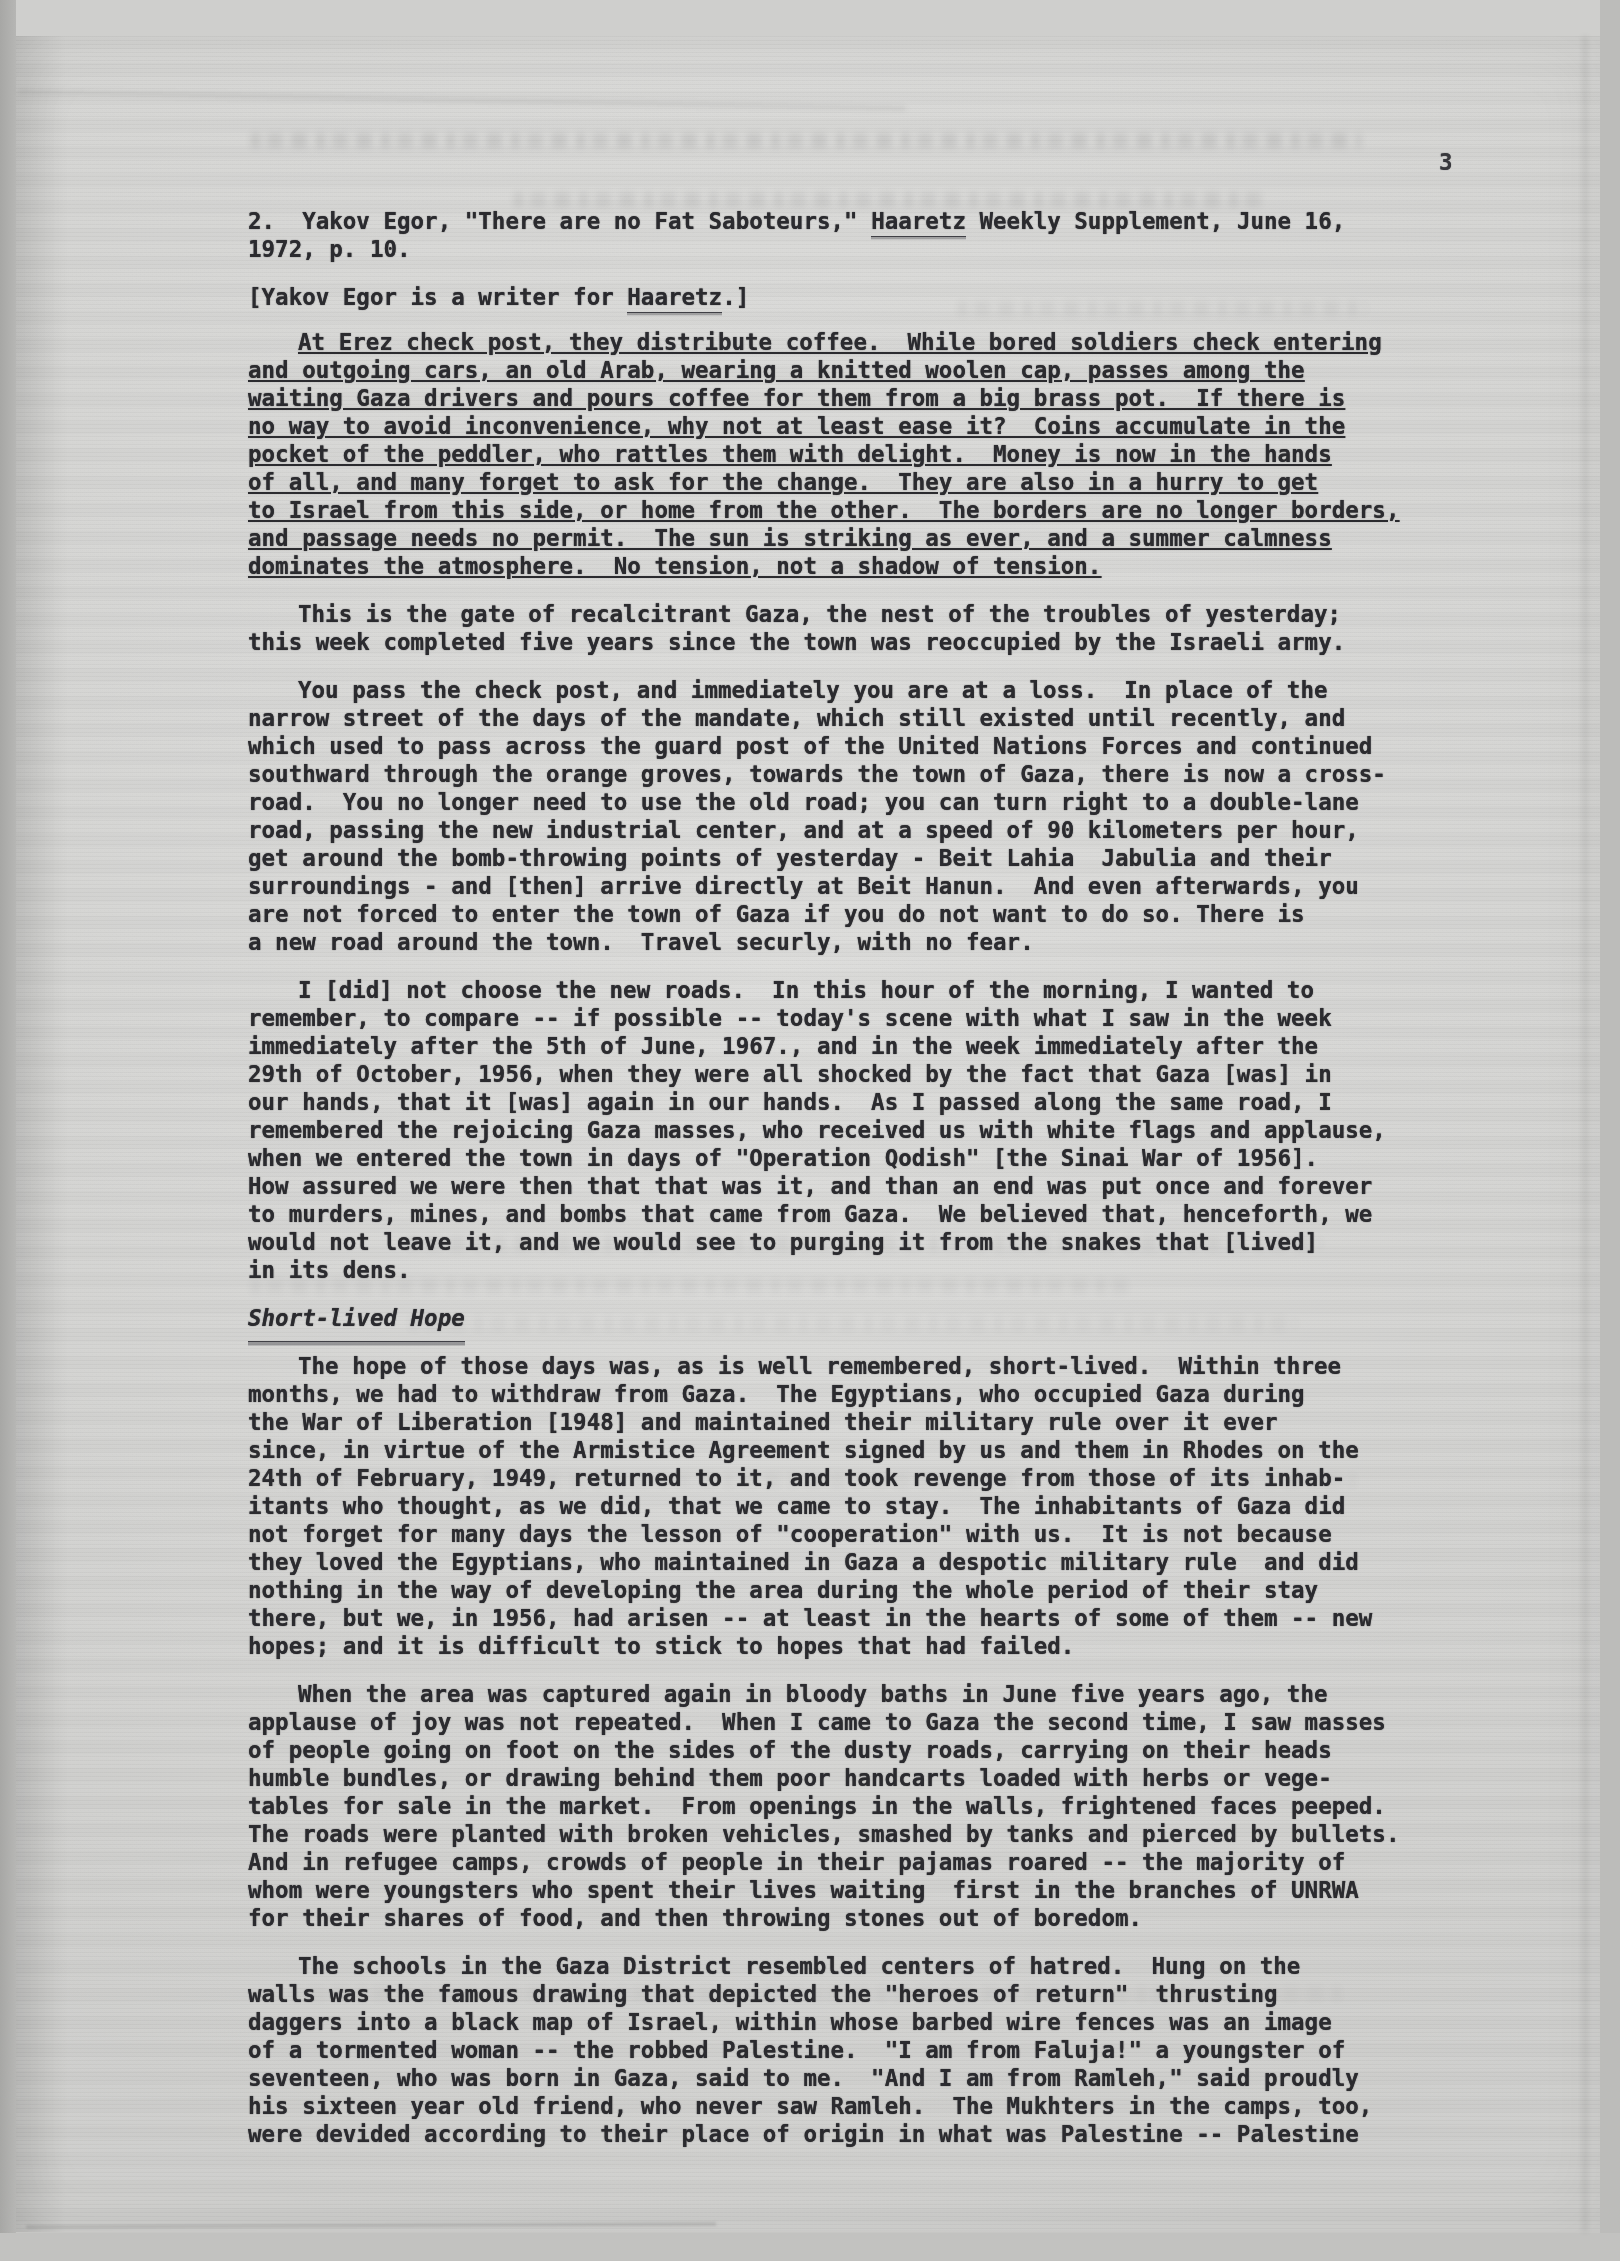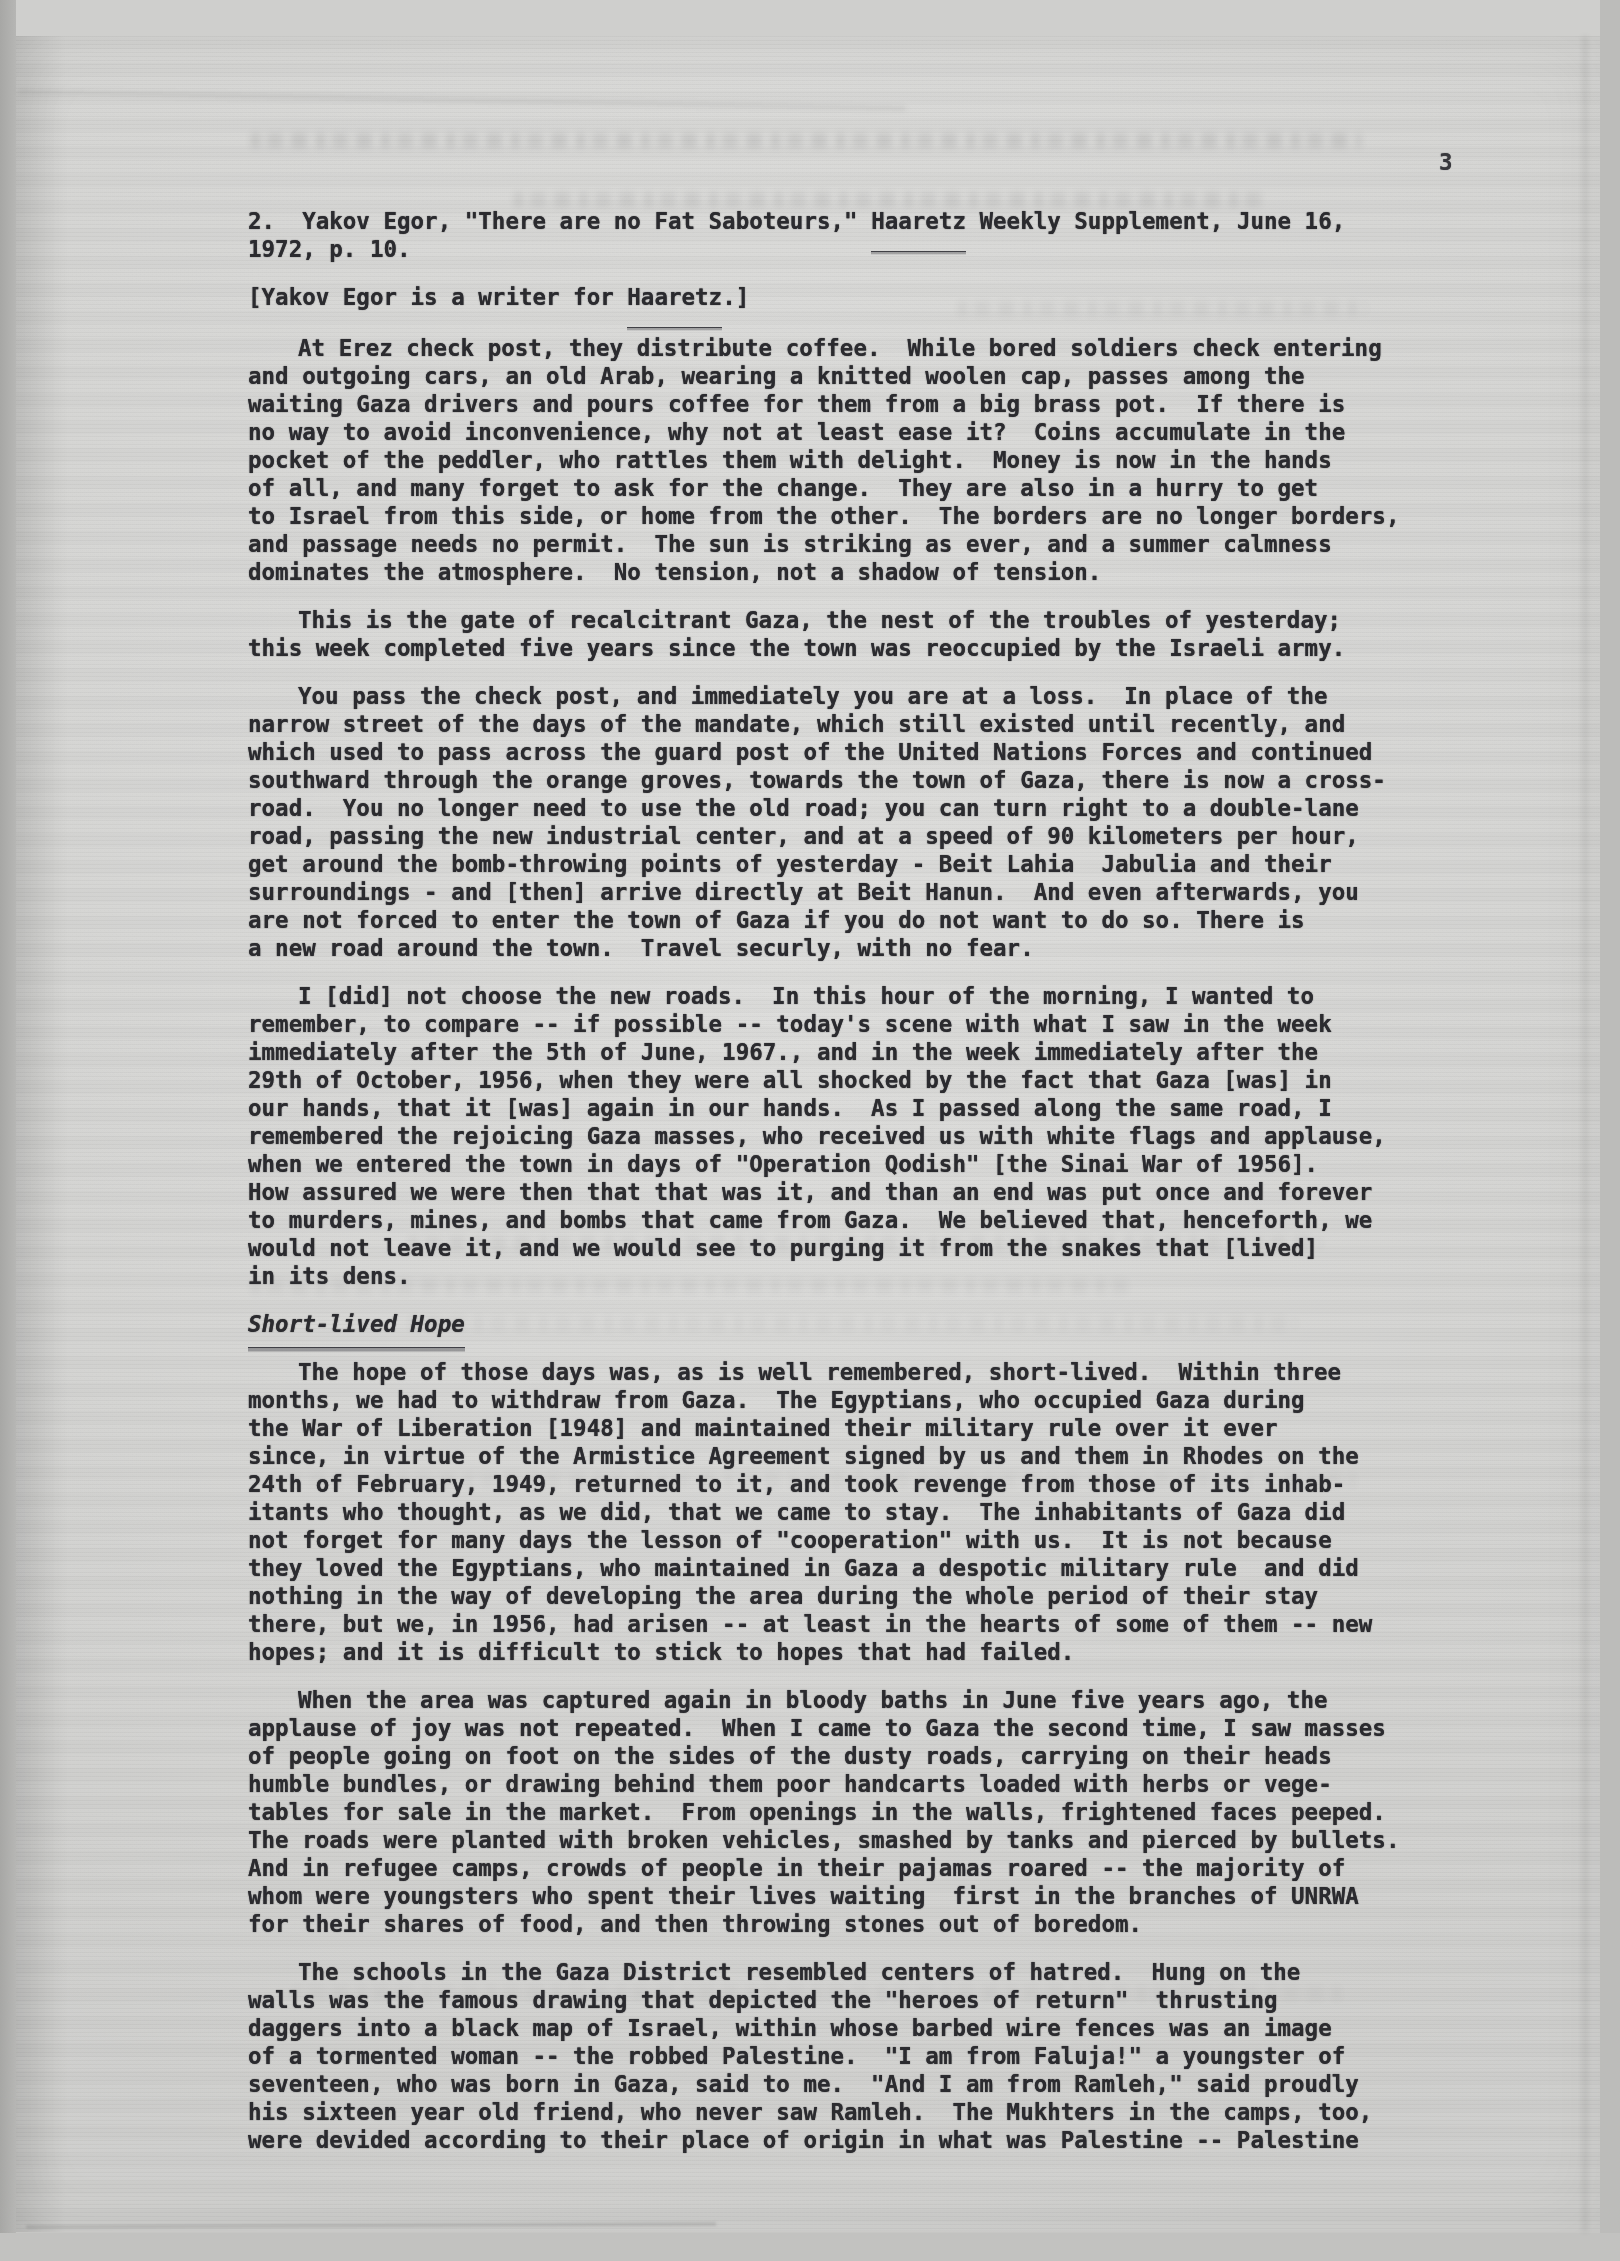--- a/index.html
+++ b/index.html
@@ -66,24 +66,24 @@
   
   .doc-text {
     position:absolute; left:248px; top:207px; width:1204px;
     font-size:22.5px; line-height:28px; font-weight:700;
     color:#2b2b2f;
     text-shadow:0 0 0.8px rgba(43,43,47,0.85), 0 0 1.8px rgba(43,43,47,0.18);
     white-space:pre;
   }
   .block { margin-top:20px; }
   .block:first-child { margin-top:0; }
-  .block.gap-lg { margin-top:23px; }
+  .block.gap-lg { margin-top:17px;text-decoration:underline; }
   .block.indented .line:first-child { text-indent:50px; }
   .line { height:28px; }
-  .u { border-bottom:1.8px solid rgba(48,48,54,0.9); box-shadow:0 2.3px 0 rgba(48,48,54,0.32); padding-bottom:17px; }
+  .u { border-bottom:1.8px solid rgba(48,48,54,0.9); box-shadow:0 2.3px 0 rgba(48,48,54,0.32); padding-bottom:2px; }
   .heading-text { display:inline-block; border-bottom:1.8px solid rgba(48,48,54,0.9);
     box-shadow:0 3.5px 0 rgba(48,48,54,0.38); padding-bottom:9px;font-style:italic; }
 
   .page-number {
     position:absolute; left:1439px; top:149px;
     font-size:22.5px; font-weight:700; color:#38383c;
     text-shadow:0 0 0.9px rgba(56,56,60,0.8);
   }
 </style>
 </head>

